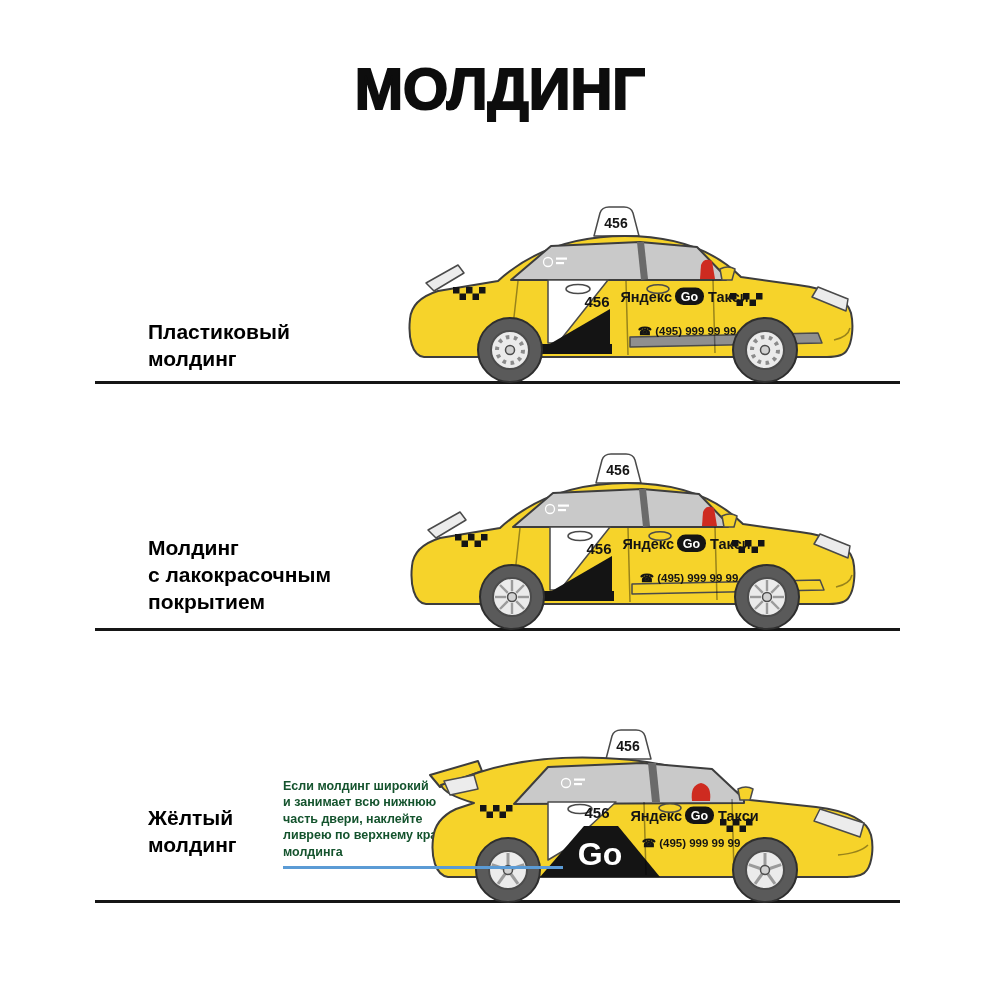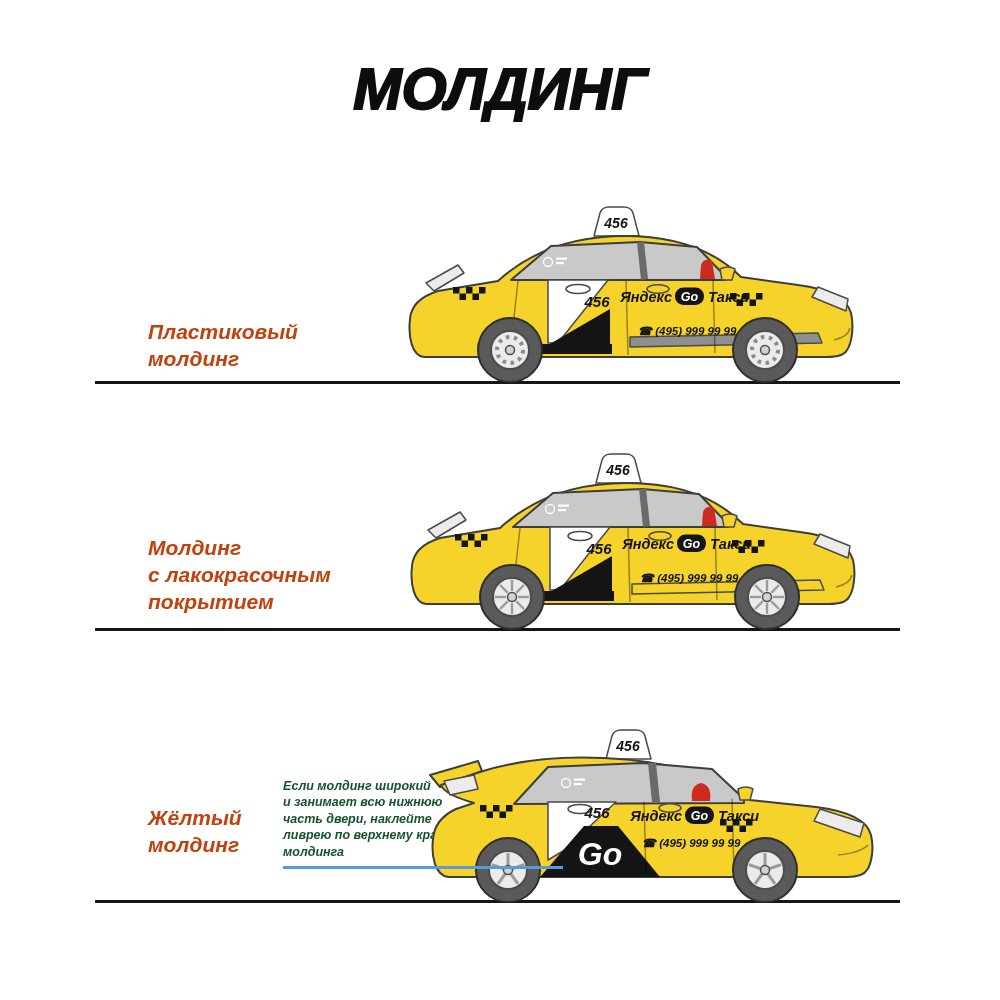--- a/index.html
+++ b/index.html
@@ -7,30 +7,30 @@
     --livery-black:#141414;
     --livery-white:#FFFFFF;
     --window-gray:#C9C9C9;
     --marker-red:#CE2B20;
     --pointer-blue:#5B9BD5;
   }
   *{box-sizing:border-box}
   html,body{margin:0;padding:0;background:#fff}
   .page{
     position:relative;width:1000px;height:1000px;background:#fff;overflow:hidden;
-    font-family:"Liberation Sans",sans-serif;color:#161616;font-style:italic;
+    font-family:"Liberation Sans",sans-serif;color:#161616;
   }
   .title{
     position:absolute;left:0;top:60px;width:1000px;text-align:center;
     font-size:58px;font-weight:bold;letter-spacing:0px;color:#0d0d0d;
     -webkit-text-stroke:2px #0d0d0d;line-height:1;
   }
   .row-label{
     position:absolute;left:148px;font-size:21px;font-weight:bold;line-height:27px;
-    white-space:pre-line;color:#c2410c;
+    white-space:pre-line;color:#000000;
   }
   .label-1{top:318px}
   .label-2{top:534px}
   .label-3{top:804px}
   .ground{
     position:absolute;left:95px;width:805px;height:3px;background:#161616;
   }
   .g1{top:381px}.g2{top:628px}.g3{top:900px}
   .annotation{
     position:absolute;left:283px;top:778px;font-size:12.5px;font-weight:bold;

